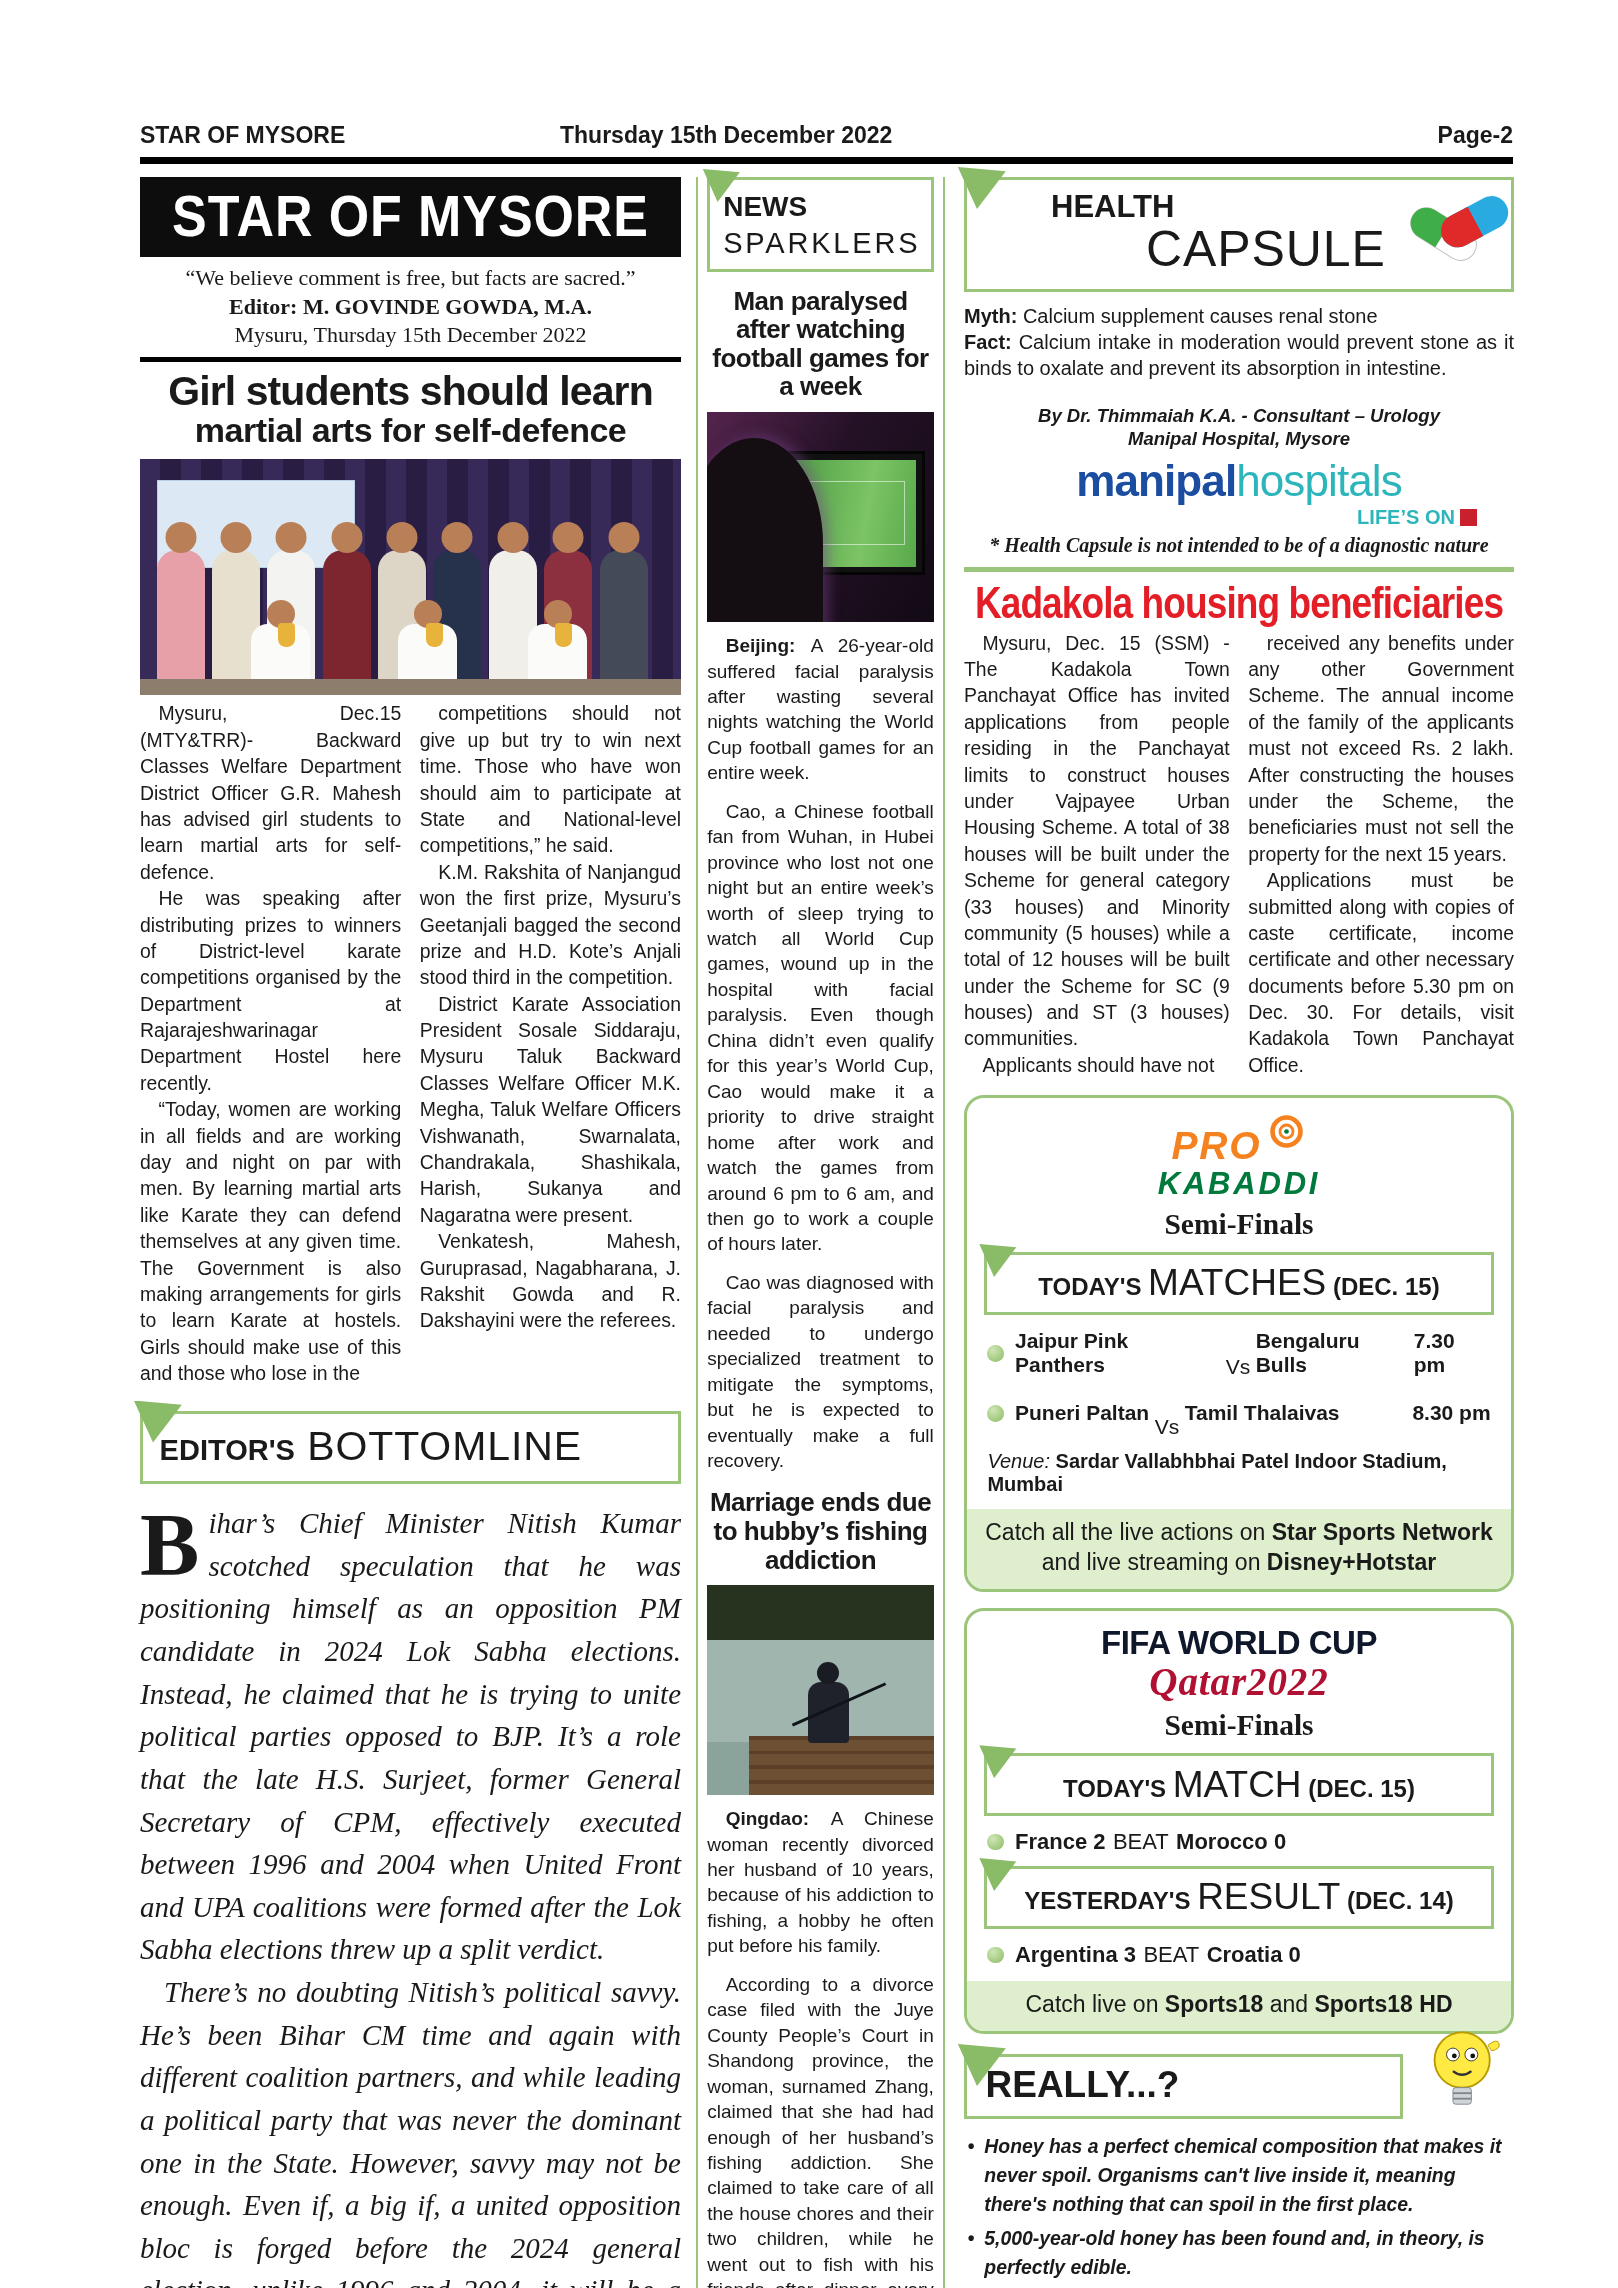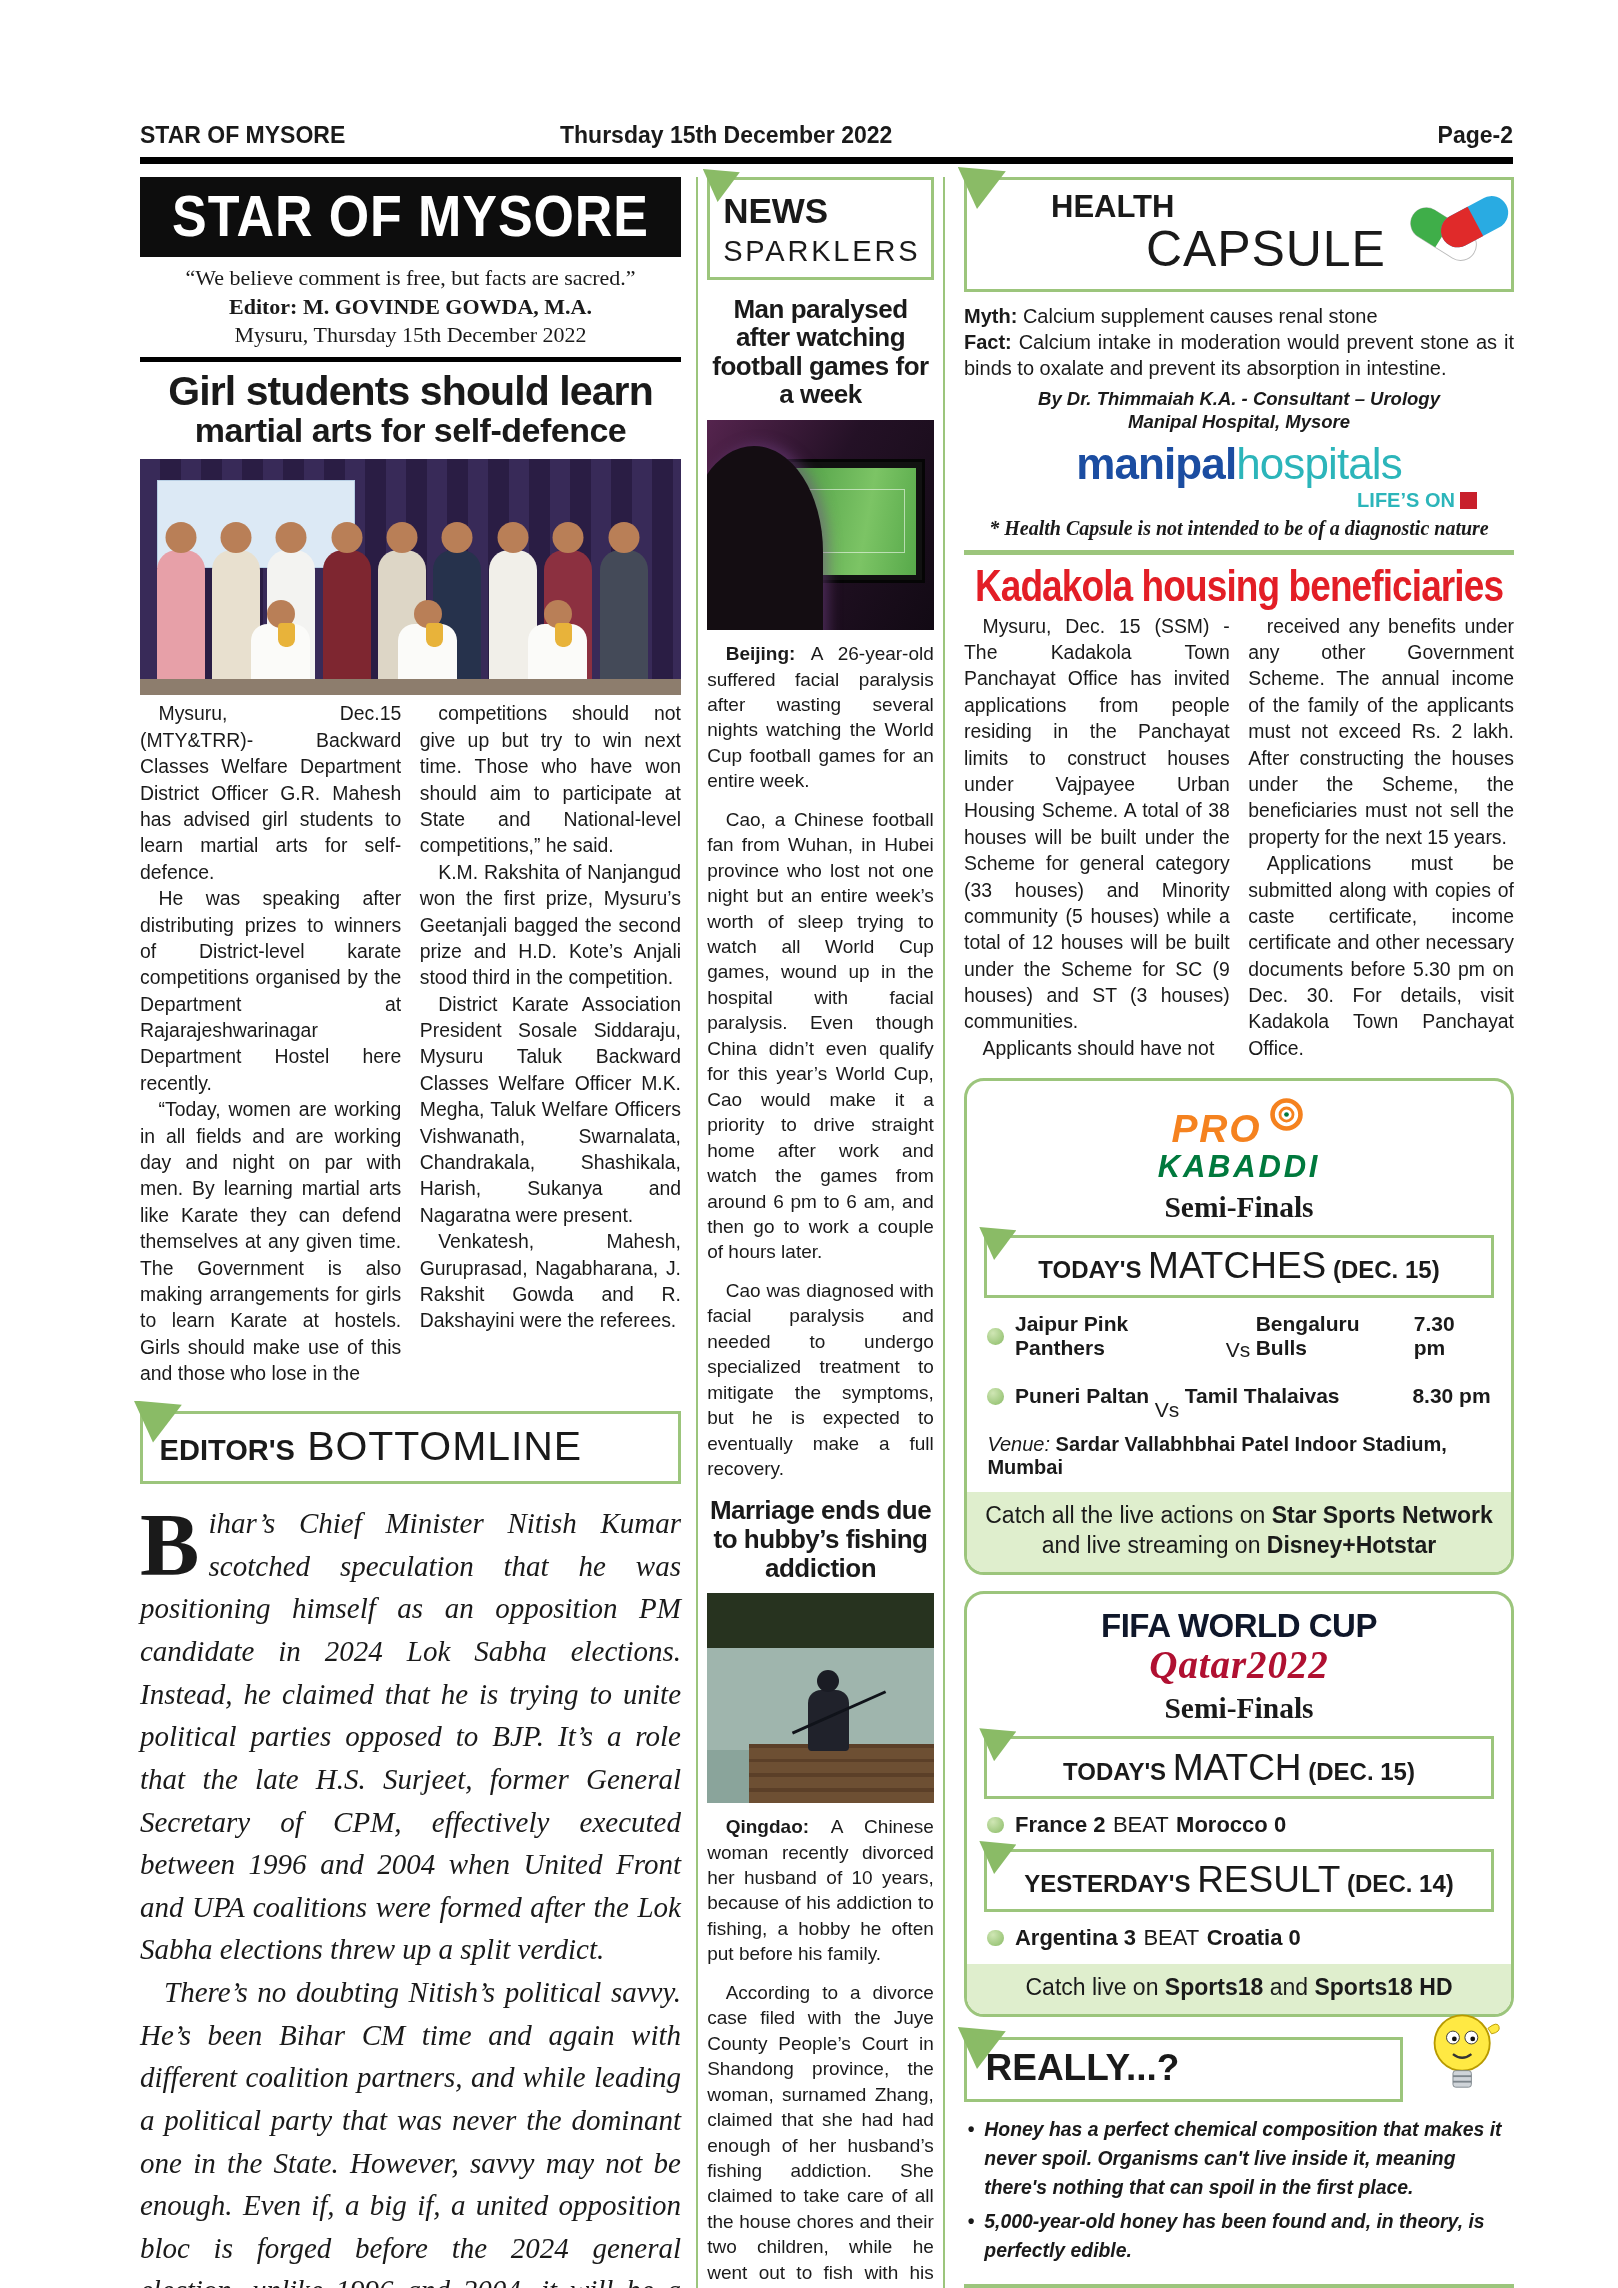--- a/index.html
+++ b/index.html
@@ -76,33 +76,33 @@
   .botl-text{margin-top:18.5px;font-family:"Liberation Serif",serif;font-style:italic;
     font-size:29px;line-height:1.47;text-align:justify;}
   .botl-text .drop{float:left;font-style:normal;font-weight:bold;font-size:89px;line-height:.78;
     padding:7.4px 9.2px 0 0;}
   .botl-text p{margin:0;}
   .botl-text p+p{text-indent:24px;}
   
   .mid-wrap{border-left:2.8px solid #9cc57c;border-right:2.8px solid #9cc57c;border-bottom:2.8px solid #9cc57c;
     padding:0 9.2px 16.6px;}
   .spark-box{padding:11px 13px 9.2px;}
-  .spark-box .n1{display:block;font-size:35px;font-weight:800;}
+  .spark-box .n1{display:block;font-size:28px;font-weight:800;}
   .spark-box .n2{display:block;font-size:29px;letter-spacing:2.8px;margin-top:3.7px;}
   .mid-h{font-size:26px;font-weight:800;text-align:center;line-height:1.1;margin-top:14.8px;letter-spacing:-0.5px;}
   .mid-body{margin-top:11px;font-size:19px;line-height:1.34;text-align:justify;}
   .mid-body p{margin:0 0 13px;text-indent:18.5px;}
   .mid-body b{font-weight:700;}
   
   .health-box{padding:9.2px 13px 11px;height:89px;}
   .health-box .h1{display:block;font-size:31px;font-weight:800;margin-left:71px;}
   .health-box .h2{display:block;font-size:50px;font-weight:400;margin-left:166px;margin-top:-5.5px;letter-spacing:0.9px;}
   .caps-icon{position:absolute;right:-3.7px;top:1.8px;}
   .mythfact{margin-top:11px;font-size:20px;line-height:1.3;text-align:justify;}
-  .byline{margin-top:6px;text-align:center;font-size:18.5px;font-weight:bold;font-style:italic;line-height:1.25;}
+  .byline{margin-top:23px;text-align:center;font-size:18.5px;font-weight:bold;font-style:italic;line-height:1.25;}
   .mlogo{margin-top:5.5px;text-align:center;}
   .mlogo .m1{font-size:44px;font-weight:bold;color:#1b4da1;letter-spacing:-0.9px;}
   .mlogo .m2{font-size:44px;color:#2cb5ba;letter-spacing:-0.9px;}
   .lifeson{text-align:right;margin:0 37px 0 0;font-size:20px;font-weight:bold;color:#2cb5ba;}
   .lifeson .rsq{display:inline-block;width:16.6px;height:16.6px;background:#c8202c;vertical-align:-1.8px;margin-left:5.5px;}
   .disclaimer{margin-top:5.5px;text-align:center;font-family:"Liberation Serif",serif;
     font-weight:bold;font-style:italic;font-size:20px;}
   .green-rule{border-top:5.5px solid #9cc57c;margin-top:9.2px;}
   .kada-h{margin:11px 0 1.8px;text-align:center;color:#e31e26;font-weight:900;font-size:37px;
     letter-spacing:-0.9px;}

